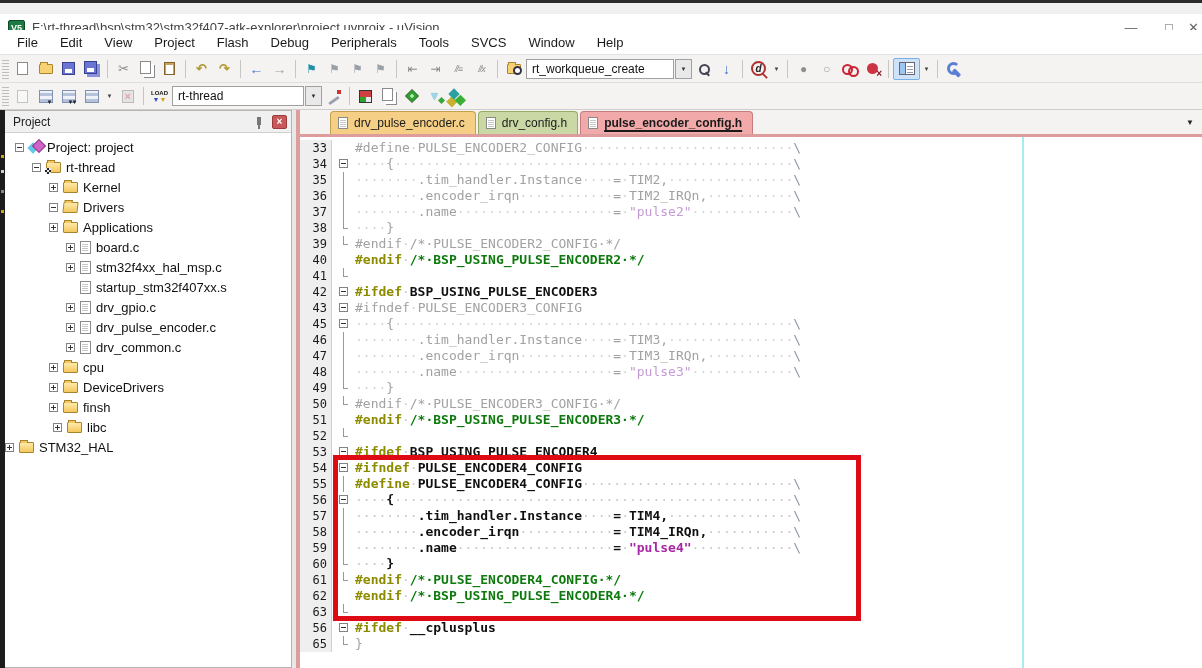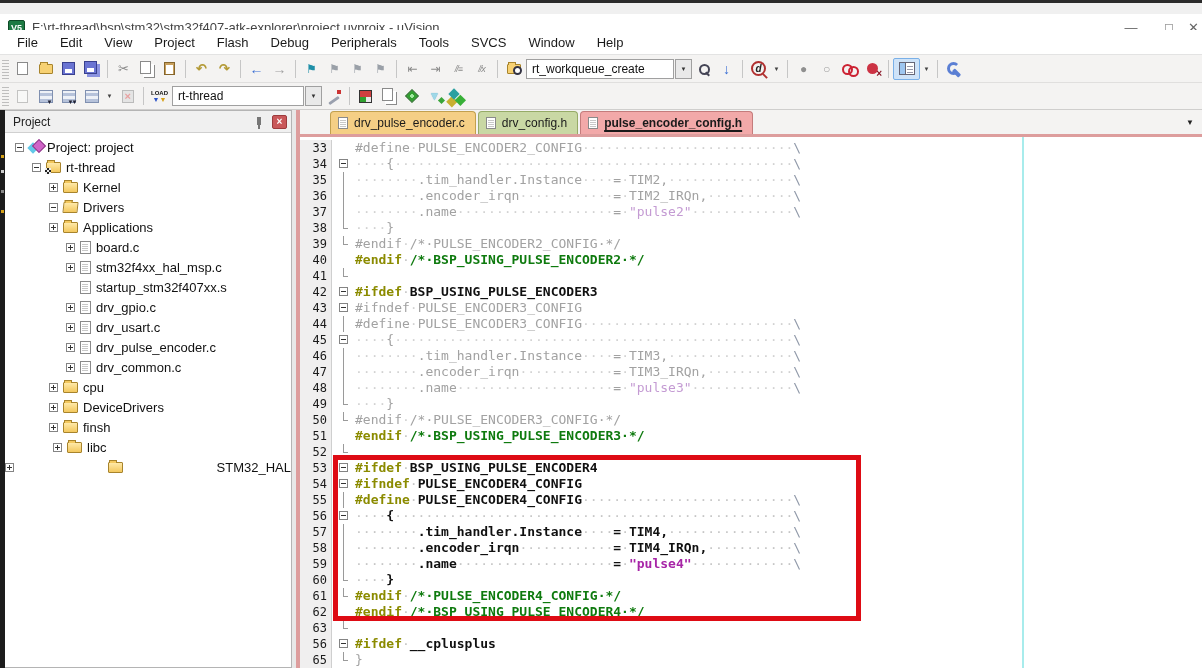--- a/index.html
+++ b/index.html
@@ -427,34 +427,27 @@
           <div class="t-ico">
             <div class="ico-file"></div>
           </div>
           <span>drv_gpio.c</span>
         </div>
         <div class="tree-row" style="padding-left: 61px;">
           <div class="exp plus"></div>
           <div class="t-ico">
             <div class="ico-file"></div>
           </div>
-          <span>drv_usart.c</span>
+          <span>drv_pulse_encoder.c</span>
         </div>
         <div class="tree-row" style="padding-left: 61px;">
           <div class="exp plus"></div>
           <div class="t-ico">
             <div class="ico-file"></div>
           </div>
-          <span>drv_pulse_encoder.c</span>
-        </div>
-        <div class="tree-row" style="padding-left: 61px;">
-          <div class="exp plus"></div>
-          <div class="t-ico">
-            <div class="ico-file"></div>
-          </div>
           <span>drv_common.c</span>
         </div>
         <div class="tree-row" style="padding-left: 44px;">
           <div class="exp plus"></div>
           <div class="t-ico">
             <div class="ico-folder"></div>
           </div>
           <span>cpu</span>
         </div>
         <div class="tree-row" style="padding-left: 44px;">
@@ -471,21 +464,21 @@
           </div>
           <span>finsh</span>
         </div>
         <div class="tree-row" style="padding-left: 48px;">
           <div class="exp plus"></div>
           <div class="t-ico">
             <div class="ico-folder"></div>
           </div>
           <span>libc</span>
         </div>
-        <div class="tree-row" style=" justify-content: space-between;">
+        <div class="tree-row" style="">
           <div class="exp plus"></div>
           <div class="t-ico">
             <div class="ico-folder"></div>
           </div>
           <span>STM32_HAL</span>
         </div>
       </div>
   </div>
 
   <div class="splitter"></div>
@@ -511,21 +504,20 @@
         <div class="code-line"><div class="ln">34</div><div class="fold"><div class="fm"></div></div><div class="code-text"><span class="tk-gw">····</span><span class="tk-g">{</span><span class="tk-gw">···················································</span><span class="tk-b">\</span></div></div>
         <div class="code-line"><div class="ln">35</div><div class="fold"><div class="fv"></div></div><div class="code-text"><span class="tk-gw">········</span><span class="tk-g">.tim_handler.Instance</span><span class="tk-gw">····</span><span class="tk-g">=</span><span class="tk-gw">·</span><span class="tk-g">TIM2,</span><span class="tk-gw">················</span><span class="tk-b">\</span></div></div>
         <div class="code-line"><div class="ln">36</div><div class="fold"><div class="fv"></div></div><div class="code-text"><span class="tk-gw">········</span><span class="tk-g">.encoder_irqn</span><span class="tk-gw">············</span><span class="tk-g">=</span><span class="tk-gw">·</span><span class="tk-g">TIM2_IRQn,</span><span class="tk-gw">···········</span><span class="tk-b">\</span></div></div>
         <div class="code-line"><div class="ln">37</div><div class="fold"><div class="fv"></div></div><div class="code-text"><span class="tk-gw">········</span><span class="tk-g">.name</span><span class="tk-gw">····················</span><span class="tk-g">=</span><span class="tk-gw">·</span><span class="tk-gs">"pulse2"</span><span class="tk-gw">·············</span><span class="tk-b">\</span></div></div>
         <div class="code-line"><div class="ln">38</div><div class="fold"><div class="ft"></div></div><div class="code-text"><span class="tk-gw">····</span><span class="tk-g">}</span></div></div>
         <div class="code-line"><div class="ln">39</div><div class="fold"><div class="ft"></div></div><div class="code-text"><span class="tk-g">#endif</span><span class="tk-gw">·</span><span class="tk-g">/*·PULSE_ENCODER2_CONFIG·*/</span></div></div>
         <div class="code-line"><div class="ln">40</div><div class="fold"></div><div class="code-text"><span class="tk-k">#endif</span><span class="tk-w">·</span><span class="tk-c">/*·BSP_USING_PULSE_ENCODER2·*/</span></div></div>
         <div class="code-line"><div class="ln">41</div><div class="fold"><div class="ft"></div></div><div class="code-text"></div></div>
         <div class="code-line"><div class="ln">42</div><div class="fold"><div class="fm"></div></div><div class="code-text"><span class="tk-k">#ifdef</span><span class="tk-w">·</span><span class="tk-i">BSP_USING_PULSE_ENCODER3</span></div></div>
         <div class="code-line"><div class="ln">43</div><div class="fold"><div class="fm"></div></div><div class="code-text"><span class="tk-g">#ifndef</span><span class="tk-gw">·</span><span class="tk-g">PULSE_ENCODER3_CONFIG</span></div></div>
-        <div class="code-line"><div class="ln">44</div><div class="fold"><div class="fv"></div></div><div class="code-text"><span class="tk-g">#define</span><span class="tk-gw">·</span><span class="tk-g">PULSE_ENCODER3_CONFIG</span><span class="tk-gw">···························</span><span class="tk-b">\</span></div></div>
         <div class="code-line"><div class="ln">45</div><div class="fold"><div class="fm"></div></div><div class="code-text"><span class="tk-gw">····</span><span class="tk-g">{</span><span class="tk-gw">···················································</span><span class="tk-b">\</span></div></div>
         <div class="code-line"><div class="ln">46</div><div class="fold"><div class="fv"></div></div><div class="code-text"><span class="tk-gw">········</span><span class="tk-g">.tim_handler.Instance</span><span class="tk-gw">····</span><span class="tk-g">=</span><span class="tk-gw">·</span><span class="tk-g">TIM3,</span><span class="tk-gw">················</span><span class="tk-b">\</span></div></div>
         <div class="code-line"><div class="ln">47</div><div class="fold"><div class="fv"></div></div><div class="code-text"><span class="tk-gw">········</span><span class="tk-g">.encoder_irqn</span><span class="tk-gw">············</span><span class="tk-g">=</span><span class="tk-gw">·</span><span class="tk-g">TIM3_IRQn,</span><span class="tk-gw">···········</span><span class="tk-b">\</span></div></div>
         <div class="code-line"><div class="ln">48</div><div class="fold"><div class="fv"></div></div><div class="code-text"><span class="tk-gw">········</span><span class="tk-g">.name</span><span class="tk-gw">····················</span><span class="tk-g">=</span><span class="tk-gw">·</span><span class="tk-gs">"pulse3"</span><span class="tk-gw">·············</span><span class="tk-b">\</span></div></div>
         <div class="code-line"><div class="ln">49</div><div class="fold"><div class="ft"></div></div><div class="code-text"><span class="tk-gw">····</span><span class="tk-g">}</span></div></div>
         <div class="code-line"><div class="ln">50</div><div class="fold"><div class="ft"></div></div><div class="code-text"><span class="tk-g">#endif</span><span class="tk-gw">·</span><span class="tk-g">/*·PULSE_ENCODER3_CONFIG·*/</span></div></div>
         <div class="code-line"><div class="ln">51</div><div class="fold"></div><div class="code-text"><span class="tk-k">#endif</span><span class="tk-w">·</span><span class="tk-c">/*·BSP_USING_PULSE_ENCODER3·*/</span></div></div>
         <div class="code-line"><div class="ln">52</div><div class="fold"><div class="ft"></div></div><div class="code-text"></div></div>
         <div class="code-line"><div class="ln">53</div><div class="fold"><div class="fm"></div></div><div class="code-text"><span class="tk-k">#ifdef</span><span class="tk-w">·</span><span class="tk-i">BSP_USING_PULSE_ENCODER4</span></div></div>
         <div class="code-line"><div class="ln">54</div><div class="fold"><div class="fm"></div></div><div class="code-text"><span class="tk-k">#ifndef</span><span class="tk-w">·</span><span class="tk-i">PULSE_ENCODER4_CONFIG</span></div></div>

